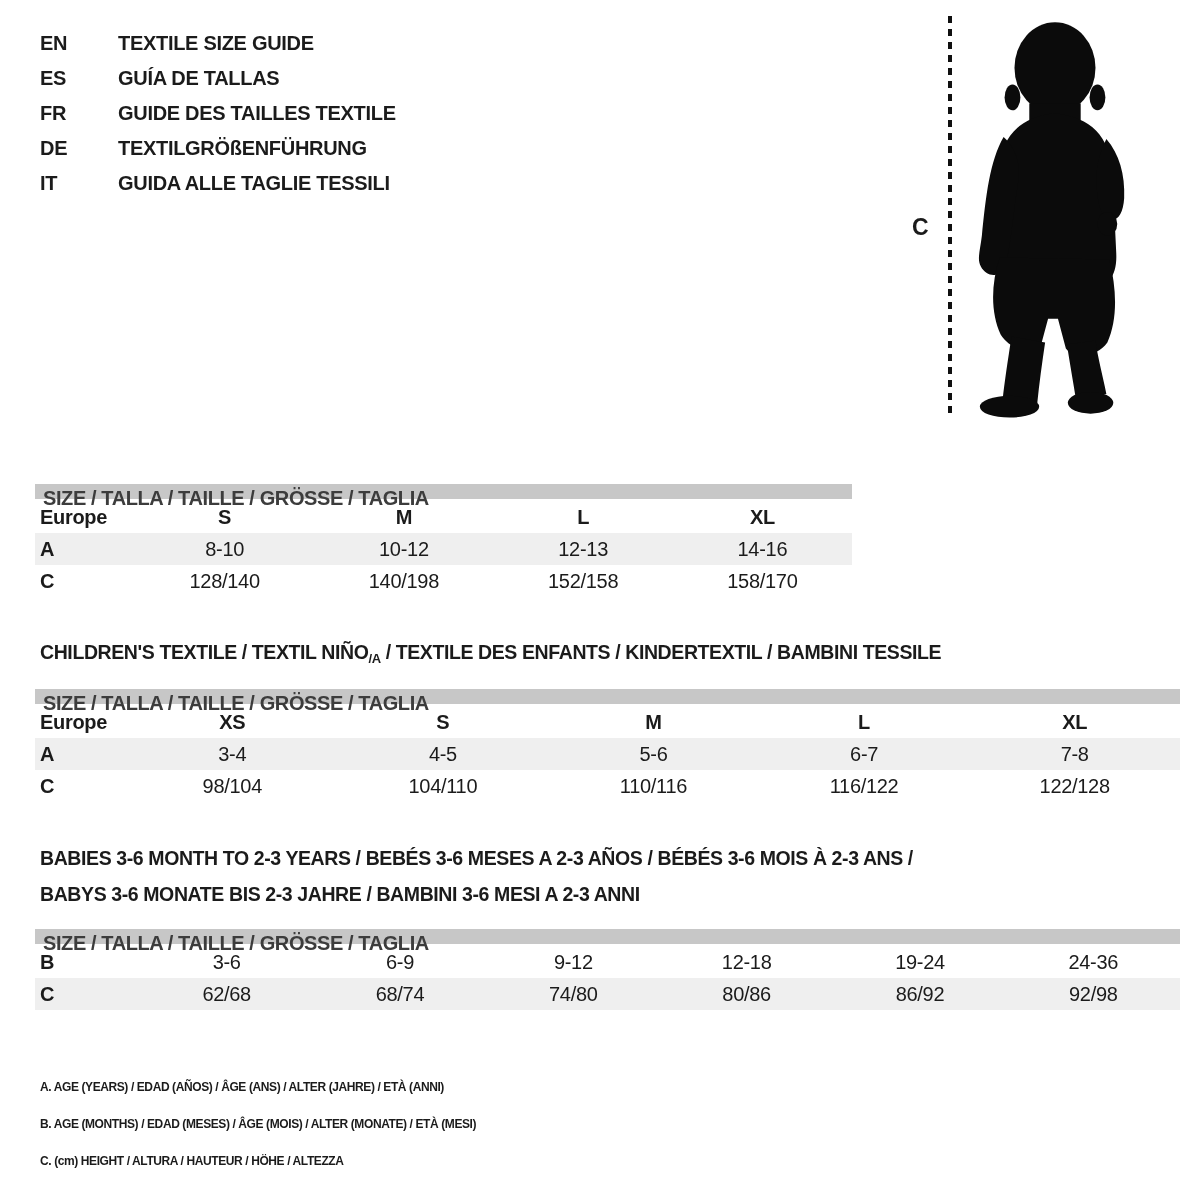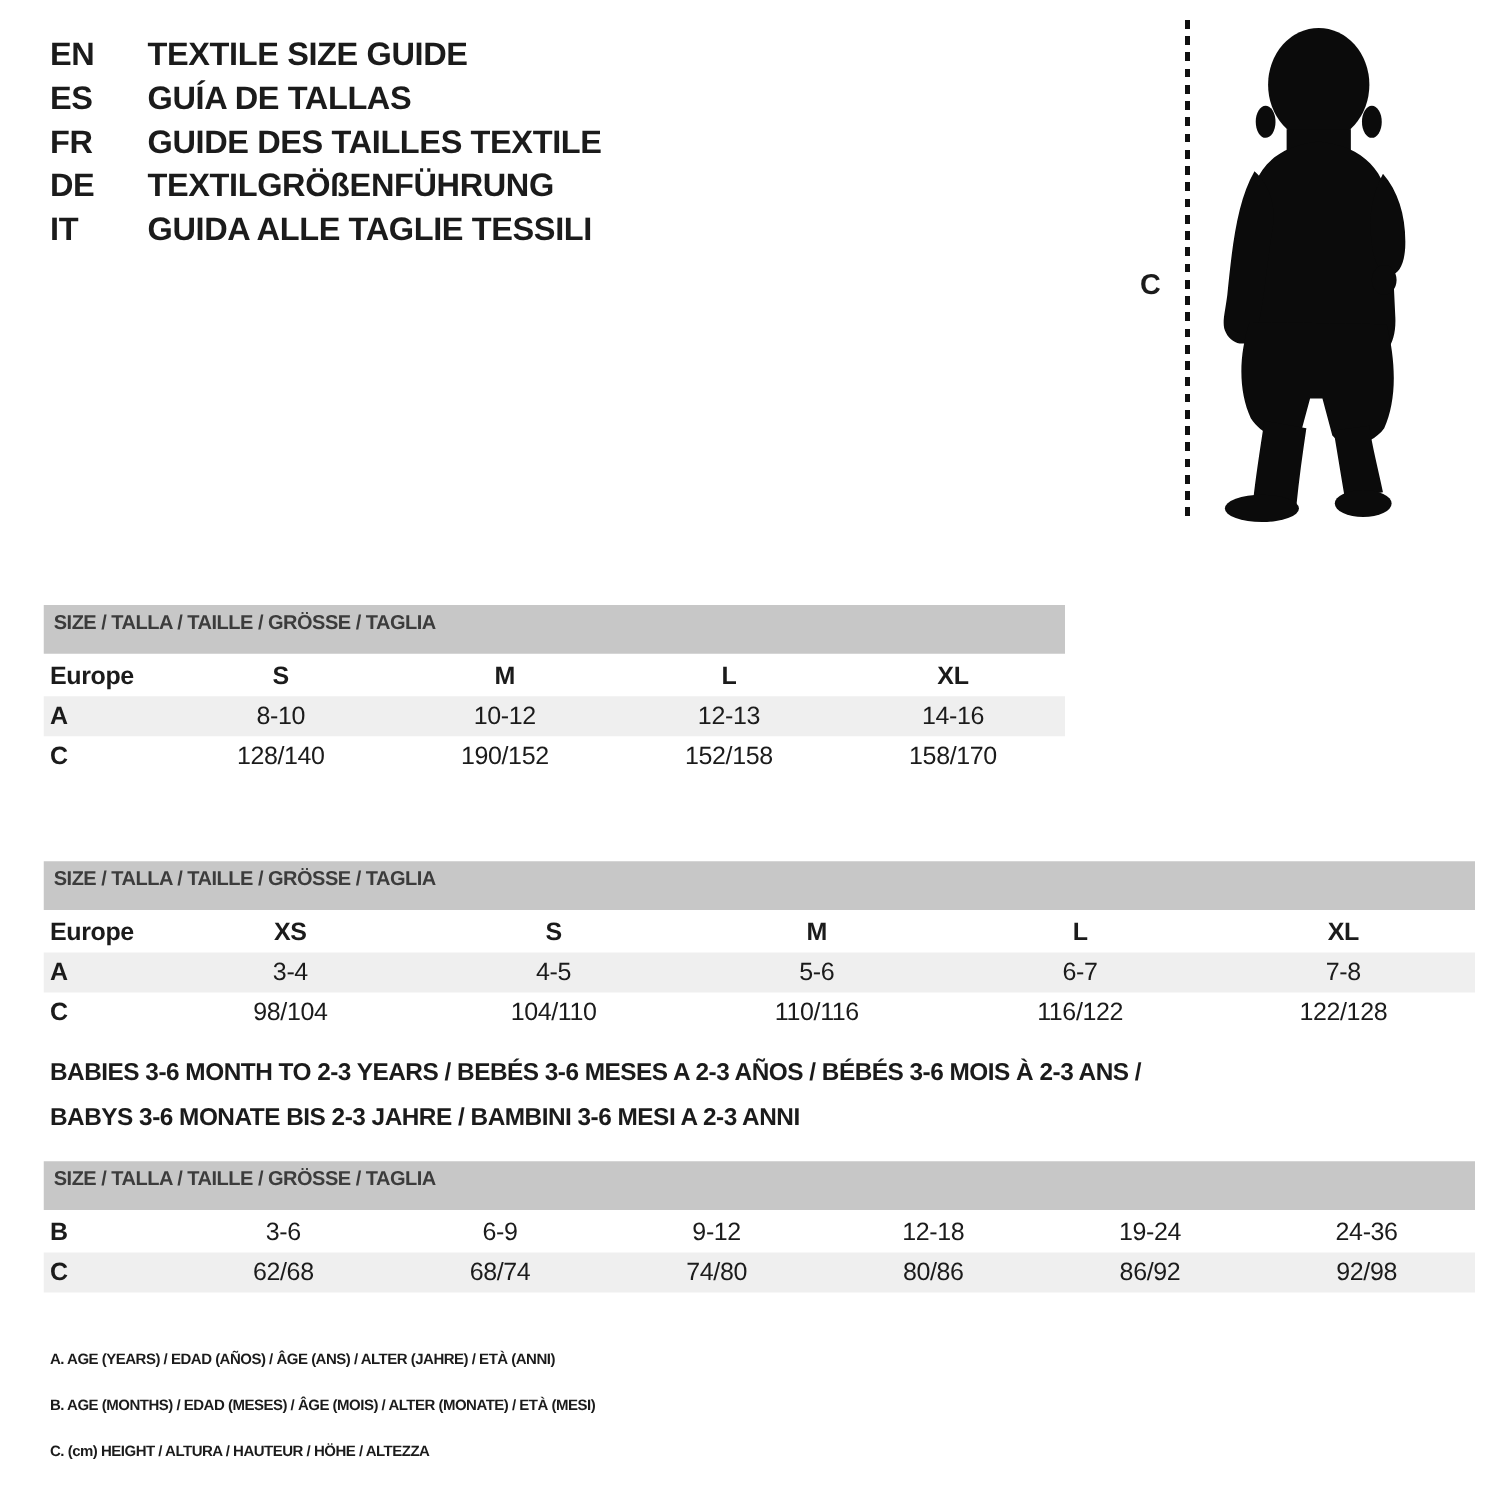--- a/index.html
+++ b/index.html
@@ -10,37 +10,37 @@
     --sil:#0b0b0b;
   }
   *{box-sizing:border-box;}
   body{margin:0;background:#ffffff;}
   .page{
     position:relative;width:1200px;height:1200px;background:#ffffff;
     font-family:"Liberation Sans",sans-serif;color:var(--text);overflow:hidden;
   }
   
   .languages{position:absolute;left:40px;top:26px;}
-  .lang-row{display:flex;height:35px;align-items:center;font-weight:bold;font-size:26px;letter-spacing:-0.3px;}
+  .lang-row{display:flex;height:35px;align-items:center;font-weight:bold;font-size:20px;letter-spacing:-0.3px;}
   .lang-code{width:78px;}
   
   .dash-line{
     position:absolute;left:948px;top:16px;width:4px;height:400px;
     background:repeating-linear-gradient(to bottom,#101010 0 7px,transparent 7px 13px);
   }
   .c-label{position:absolute;left:912px;top:214px;font-size:23px;font-weight:bold;}
   .toddler{position:absolute;left:970px;top:14px;width:168px;height:406px;color:var(--sil);}
   
   .section-title{position:absolute;left:40px;font-size:19.5px;font-weight:bold;letter-spacing:-0.4px;white-space:nowrap;}
   .sub{font-size:13px;vertical-align:-4px;}
   
   .size-table{position:absolute;left:35px;}
   .size-bar{
-    height:39px;background:var(--bar);color:var(--bar-text);
-    font-weight:bold;font-size:16px;line-height:29px;padding-left:8px;
+    height:15px;background:var(--bar);color:var(--bar-text);
+    font-weight:bold;font-size:20px;line-height:29px;padding-left:8px;
     letter-spacing:-0.4px;margin-bottom:2px;
   }
   .trow{display:flex;height:32px;align-items:center;font-size:20px;letter-spacing:-0.3px;}
   .trow.shaded{background:var(--shade);}
   .tlabel{padding-left:5px;font-weight:bold;flex:none;}
   .tcell{flex:1;text-align:center;font-weight:normal;}
   .trow.thead .tcell{font-weight:bold;}
   .t-junior{width:817px;}  .t-junior .tlabel{width:100px;}
   .t-children{width:1145px;} .t-children .tlabel{width:92px;}
   .t-babies{width:1145px;}  .t-babies .tlabel{width:105px;}
@@ -116,26 +116,27 @@
       <div class="trow shaded">
         <div class="tlabel">A</div>
         <div class="tcell">8-10</div>
         <div class="tcell">10-12</div>
         <div class="tcell">12-13</div>
         <div class="tcell">14-16</div>
       </div>
       <div class="trow">
         <div class="tlabel">C</div>
         <div class="tcell">128/140</div>
-        <div class="tcell">190/152</div>
+        <div class="tcell">140/198</div>
         <div class="tcell">152/158</div>
         <div class="tcell">158/170</div>
       </div>
     </div>
 
+  <div class="section-title" id="title-children"><span>CHILDREN'S TEXTILE / TEXTIL NIÑO</span><span class="sub">/A</span><span> / TEXTILE DES ENFANTS / KINDERTEXTIL / BAMBINI TESSILE</span></div>
   <div class="size-table t-children" id="tbl-children">
     <div class="size-bar">SIZE / TALLA / TAILLE / GRÖSSE / TAGLIA</div>
   <div class="trow thead">
         <div class="tlabel">Europe</div>
         <div class="tcell">XS</div>
         <div class="tcell">S</div>
         <div class="tcell">M</div>
         <div class="tcell">L</div>
         <div class="tcell">XL</div>
       </div>

